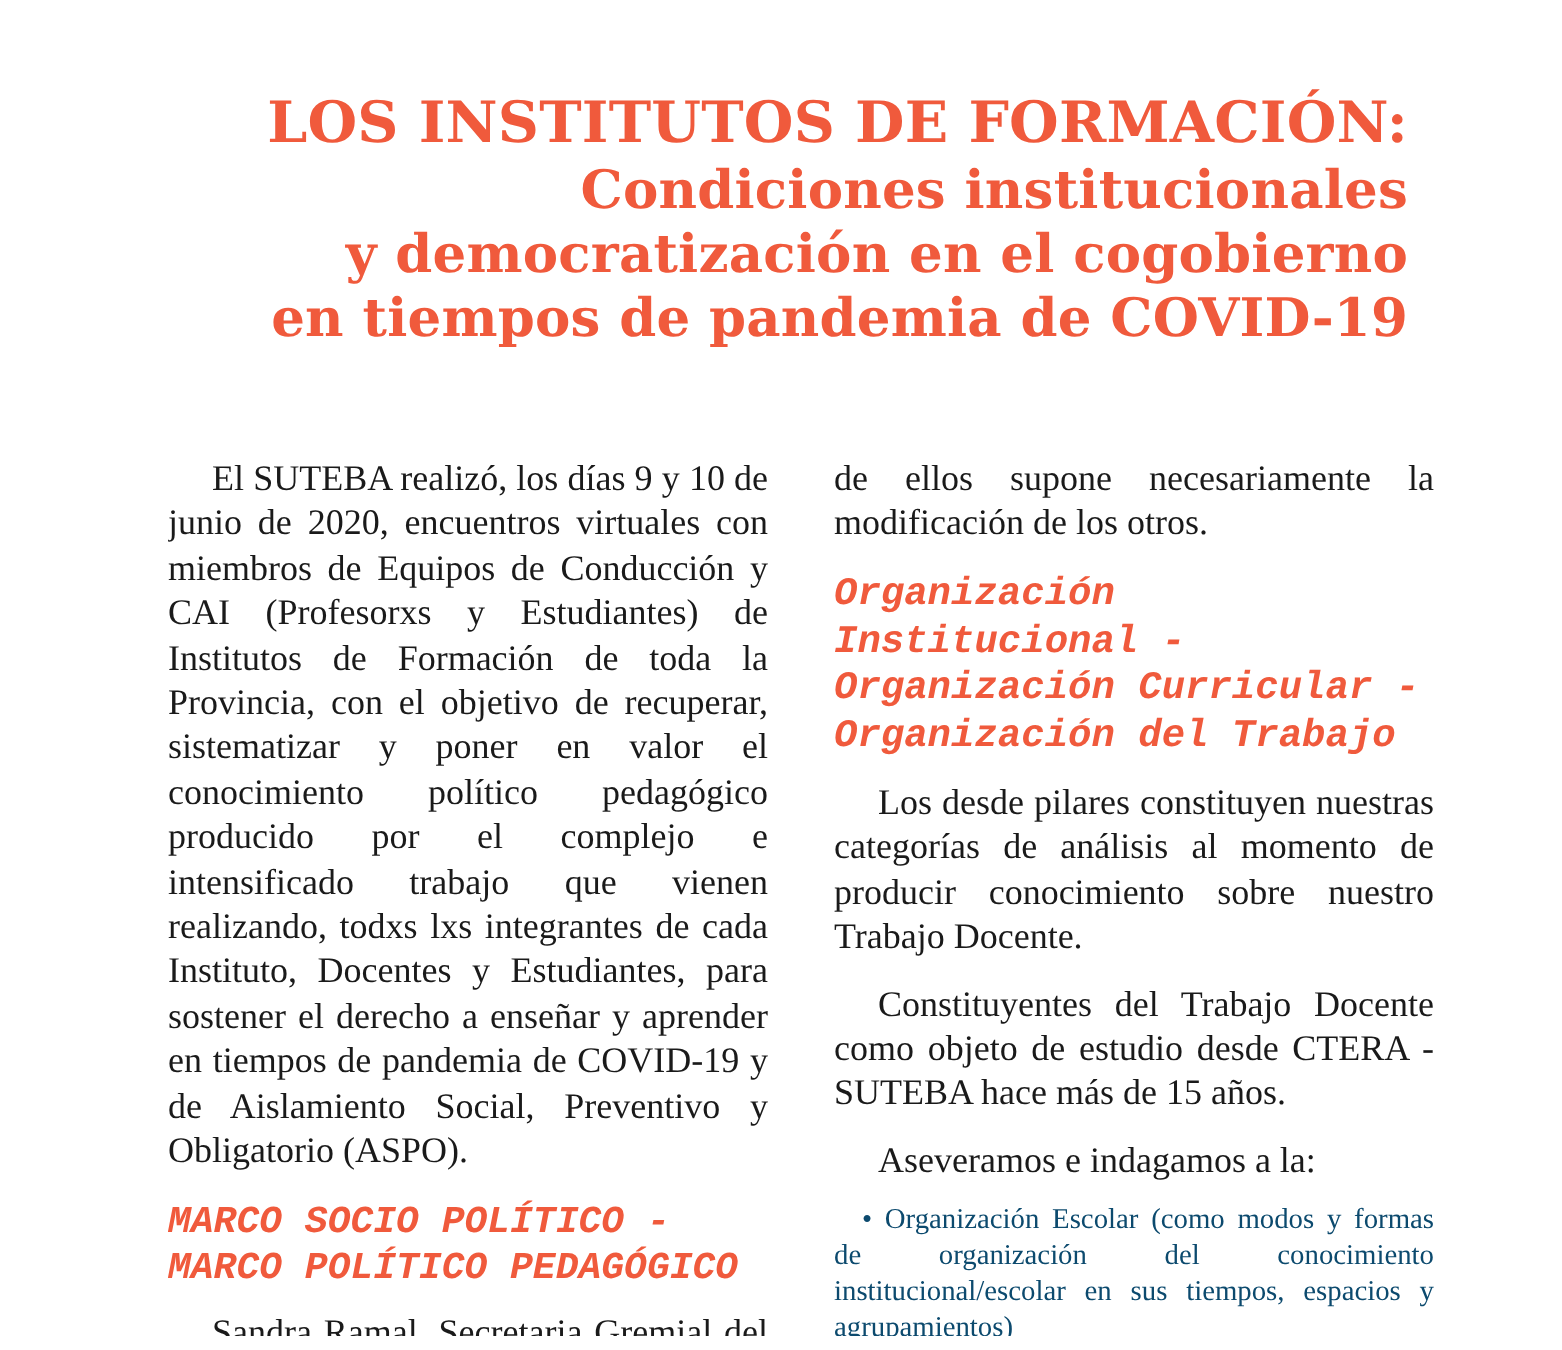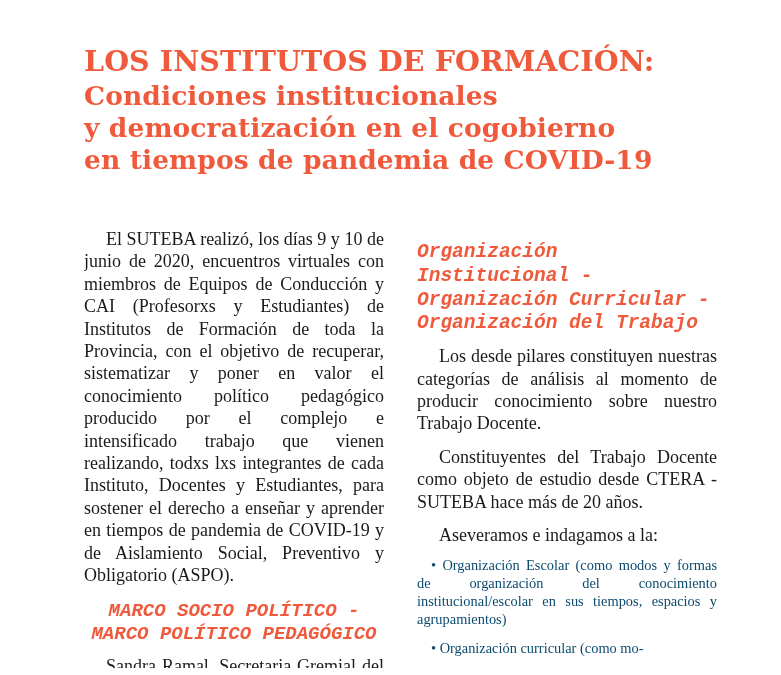--- a/index.html
+++ b/index.html
@@ -26,20 +26,21 @@
     left: 84px;
     top: 44px;
     width: 620px;
   }
   .title-line {
     font-family: "DejaVu Serif", serif;
     font-weight: bold;
     color: #f05a3c;
     letter-spacing: 0.1px;
     line-height: 1.20;
+    text-align: right;
   }
   .title-line.l1 {
     font-size: 28.5px;
     text-transform: uppercase;
     margin-bottom: 2px;
   }
   .title-line.l2,
   .title-line.l3,
   .title-line.l4 {
     font-size: 26.5px;
@@ -88,21 +89,20 @@
     font-weight: bold;
     color: #f05a3c;
     font-size: 19.5px;
     line-height: 1.22;
     margin: 13px 0 9px 0;
     text-transform: none;
   }
   h2.section.caps {
     text-transform: uppercase;
     font-size: 19px;
-    text-align: center;
   }
   
   .side-note {
     position: absolute;
     right: 6px;
     top: 0;
     width: 30px;
     height: 675px;
   }
 </style>
@@ -120,23 +120,24 @@
 
   <div class="columns">
 
     <div class="col left">
       <p class="body">El SUTEBA realizó, los días 9 y 10 de junio de 2020, encuentros virtuales con miembros de Equipos de Conducción y CAI (Profesorxs y Estudiantes) de Institutos de Formación de toda la Provincia, con el objetivo de recuperar, sistematizar y poner en valor el conocimiento político pedagógico producido por el complejo e intensificado trabajo que vienen realizando, todxs lxs integrantes de cada Instituto, Docentes y Estudiantes, para sostener el derecho a enseñar y aprender en tiempos de pandemia de COVID-19 y de Aislamiento Social, Preventivo y Obligatorio (ASPO).</p>
       <h2 class="section caps">MARCO SOCIO POLÍTICO - MARCO POLÍTICO PEDAGÓGICO</h2>
       <p class="body">Sandra Ramal, Secretaria Gremial del Nivel Superior y a cargo de la Secretaría de Educación y Cultura, encuadra el estado de situación en que se encuentran el Sistema Educativo, las Instituciones, lxs</p>
     </div>
 
     <div class="col right">
+      <p class="body noindent">de ellos supone necesariamente la modificación de los otros.</p>
       <h2 class="section">Organización Institucional - Organización Curricular - Organización del Trabajo</h2>
       <p class="body">Los desde pilares constituyen nuestras categorías de análisis al momento de producir conocimiento sobre nuestro Trabajo Docente.</p>
-      <p class="body">Constituyentes del Trabajo Docente como objeto de estudio desde CTERA - SUTEBA hace más de 20 años.</p>
+      <p class="body">Constituyentes del Trabajo Docente como objeto de estudio desde CTERA - SUTEBA hace más de 15 años.</p>
       <p class="body">Aseveramos e indagamos a la:</p>
       <p class="bullet">• Organización Escolar (como modos y formas de organización del conocimiento institucional/escolar en sus tiempos, espacios y agrupamientos)</p>
       <p class="bullet">• Organización curricular (como mo-</p>
     </div>
 
   </div>
 
   <div class="side-note">
     
   </div>

